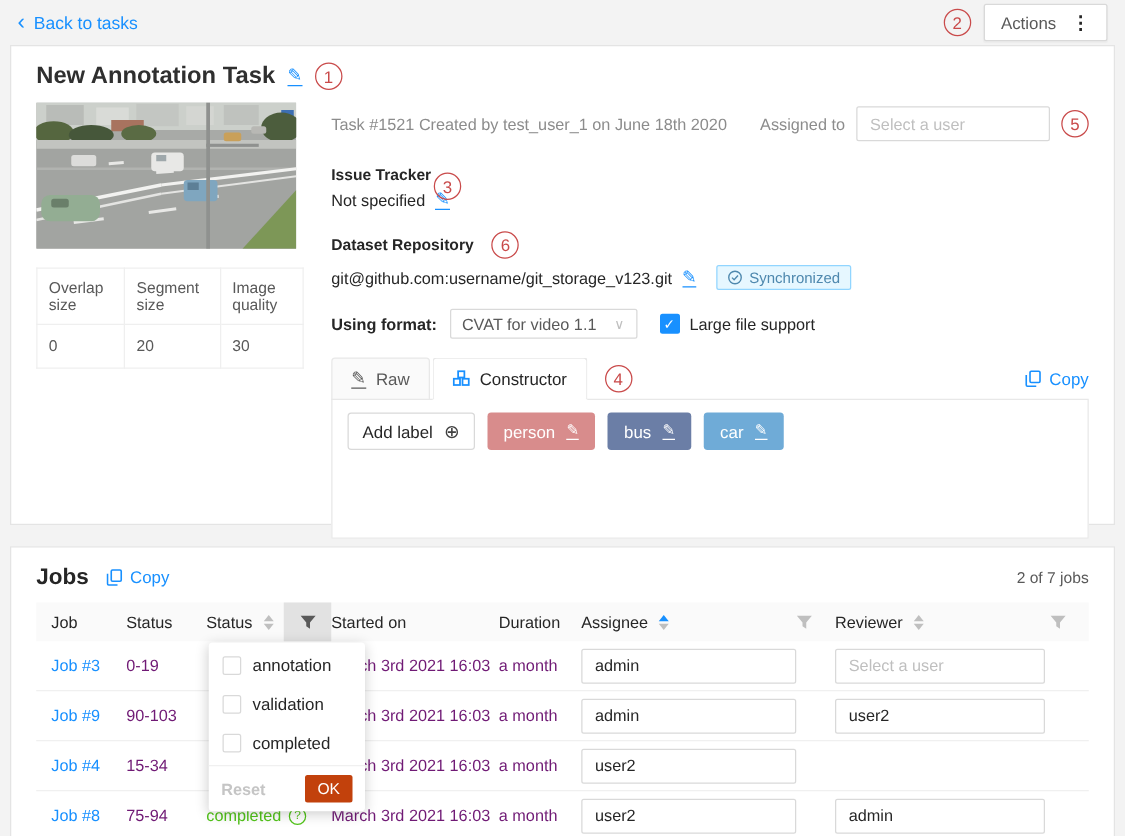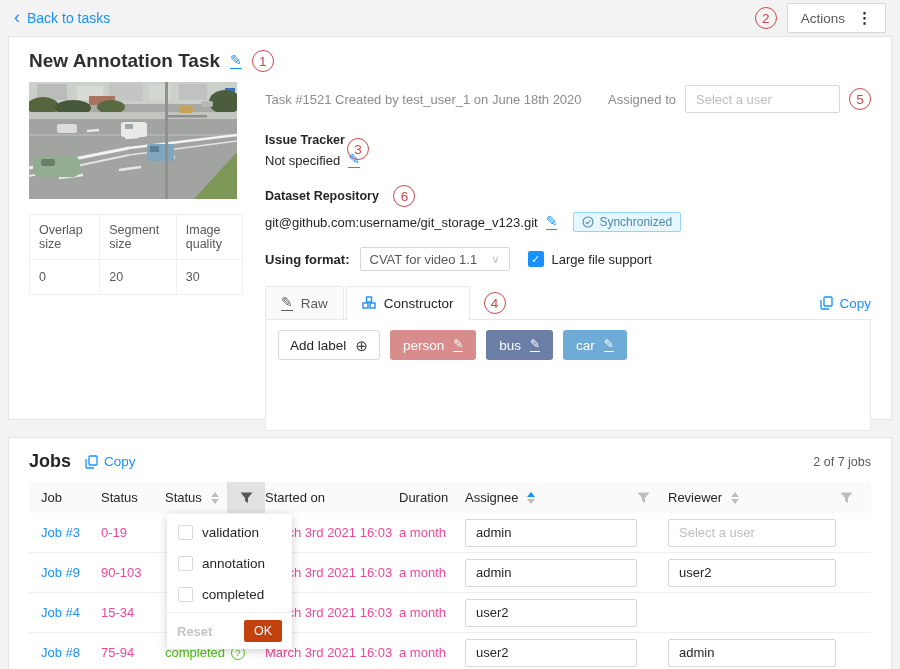--- a/index.html
+++ b/index.html
@@ -104,21 +104,21 @@
   .c-status { width:62px; flex:none; gap:7px; }
   .c-statusrow { width:100px; flex:none; display:flex; align-items:center; gap:6px; }
   .c-filter { width:38px; flex:none; justify-content:center; cursor:pointer; }
   .c-filter.active { background:#e2e2e2; }
   .c-started { width:134px; flex:none; }
   .c-duration { width:66px; flex:none; }
   .c-assignee { flex:1; gap:7px; padding-right:4px; }
   .c-reviewer { flex:1; gap:7px; padding-right:4px; }
   .funnel-right { margin-left:auto; margin-right:14px; cursor:pointer; display:flex; align-items:center; }
   .job-link { color:#1890ff; cursor:pointer; }
-  .cell-text { color:#ec4899; }
+  .cell-text { color:#701a75; }
   .trow .c-assignee input { width:172px; }
   .trow .c-reviewer input { width:168px; }
   .status-completed { color:#52c41a; display:flex; align-items:center; gap:6px; }
   .q-ic { width:14px; height:14px; border:1px solid #52c41a; border-radius:50%; color:#52c41a; font-size:9.5px;
     display:inline-flex; align-items:center; justify-content:center; }
 
   
   .sorter { display:inline-flex; flex-direction:column; gap:2px; margin-left:2px; cursor:pointer; }
   .car-up { width:0; height:0; border-left:4px solid transparent; border-right:4px solid transparent; border-bottom:5px solid #bfbfbf; }
   .car-dn { width:0; height:0; border-left:4px solid transparent; border-right:4px solid transparent; border-top:5px solid #bfbfbf; }
@@ -417,25 +417,25 @@
       <div class="c-started cell-text">March 3rd 2021 16:03</div>
       <div class="c-duration cell-text">a month</div>
       <div class="c-assignee"><input class="ant-input" value="user2" style=""></div>
       <div class="c-reviewer"><input class="ant-input" value="admin" style=""></div>
     </div>
   </div>
 
   <div class="filter-dd">
     <div class="filter-item">
       <span class="cb"></span>
-      <span>validation</span>
+      <span>annotation</span>
     </div>
     <div class="filter-item">
       <span class="cb"></span>
-      <span>annotation</span>
+      <span>validation</span>
     </div>
     <div class="filter-item">
       <span class="cb"></span>
       <span>completed</span>
     </div>
     <div class="filter-foot">
       <button class="reset-btn">Reset</button>
       <button class="ok-btn">OK</button>
     </div>
   </div>

